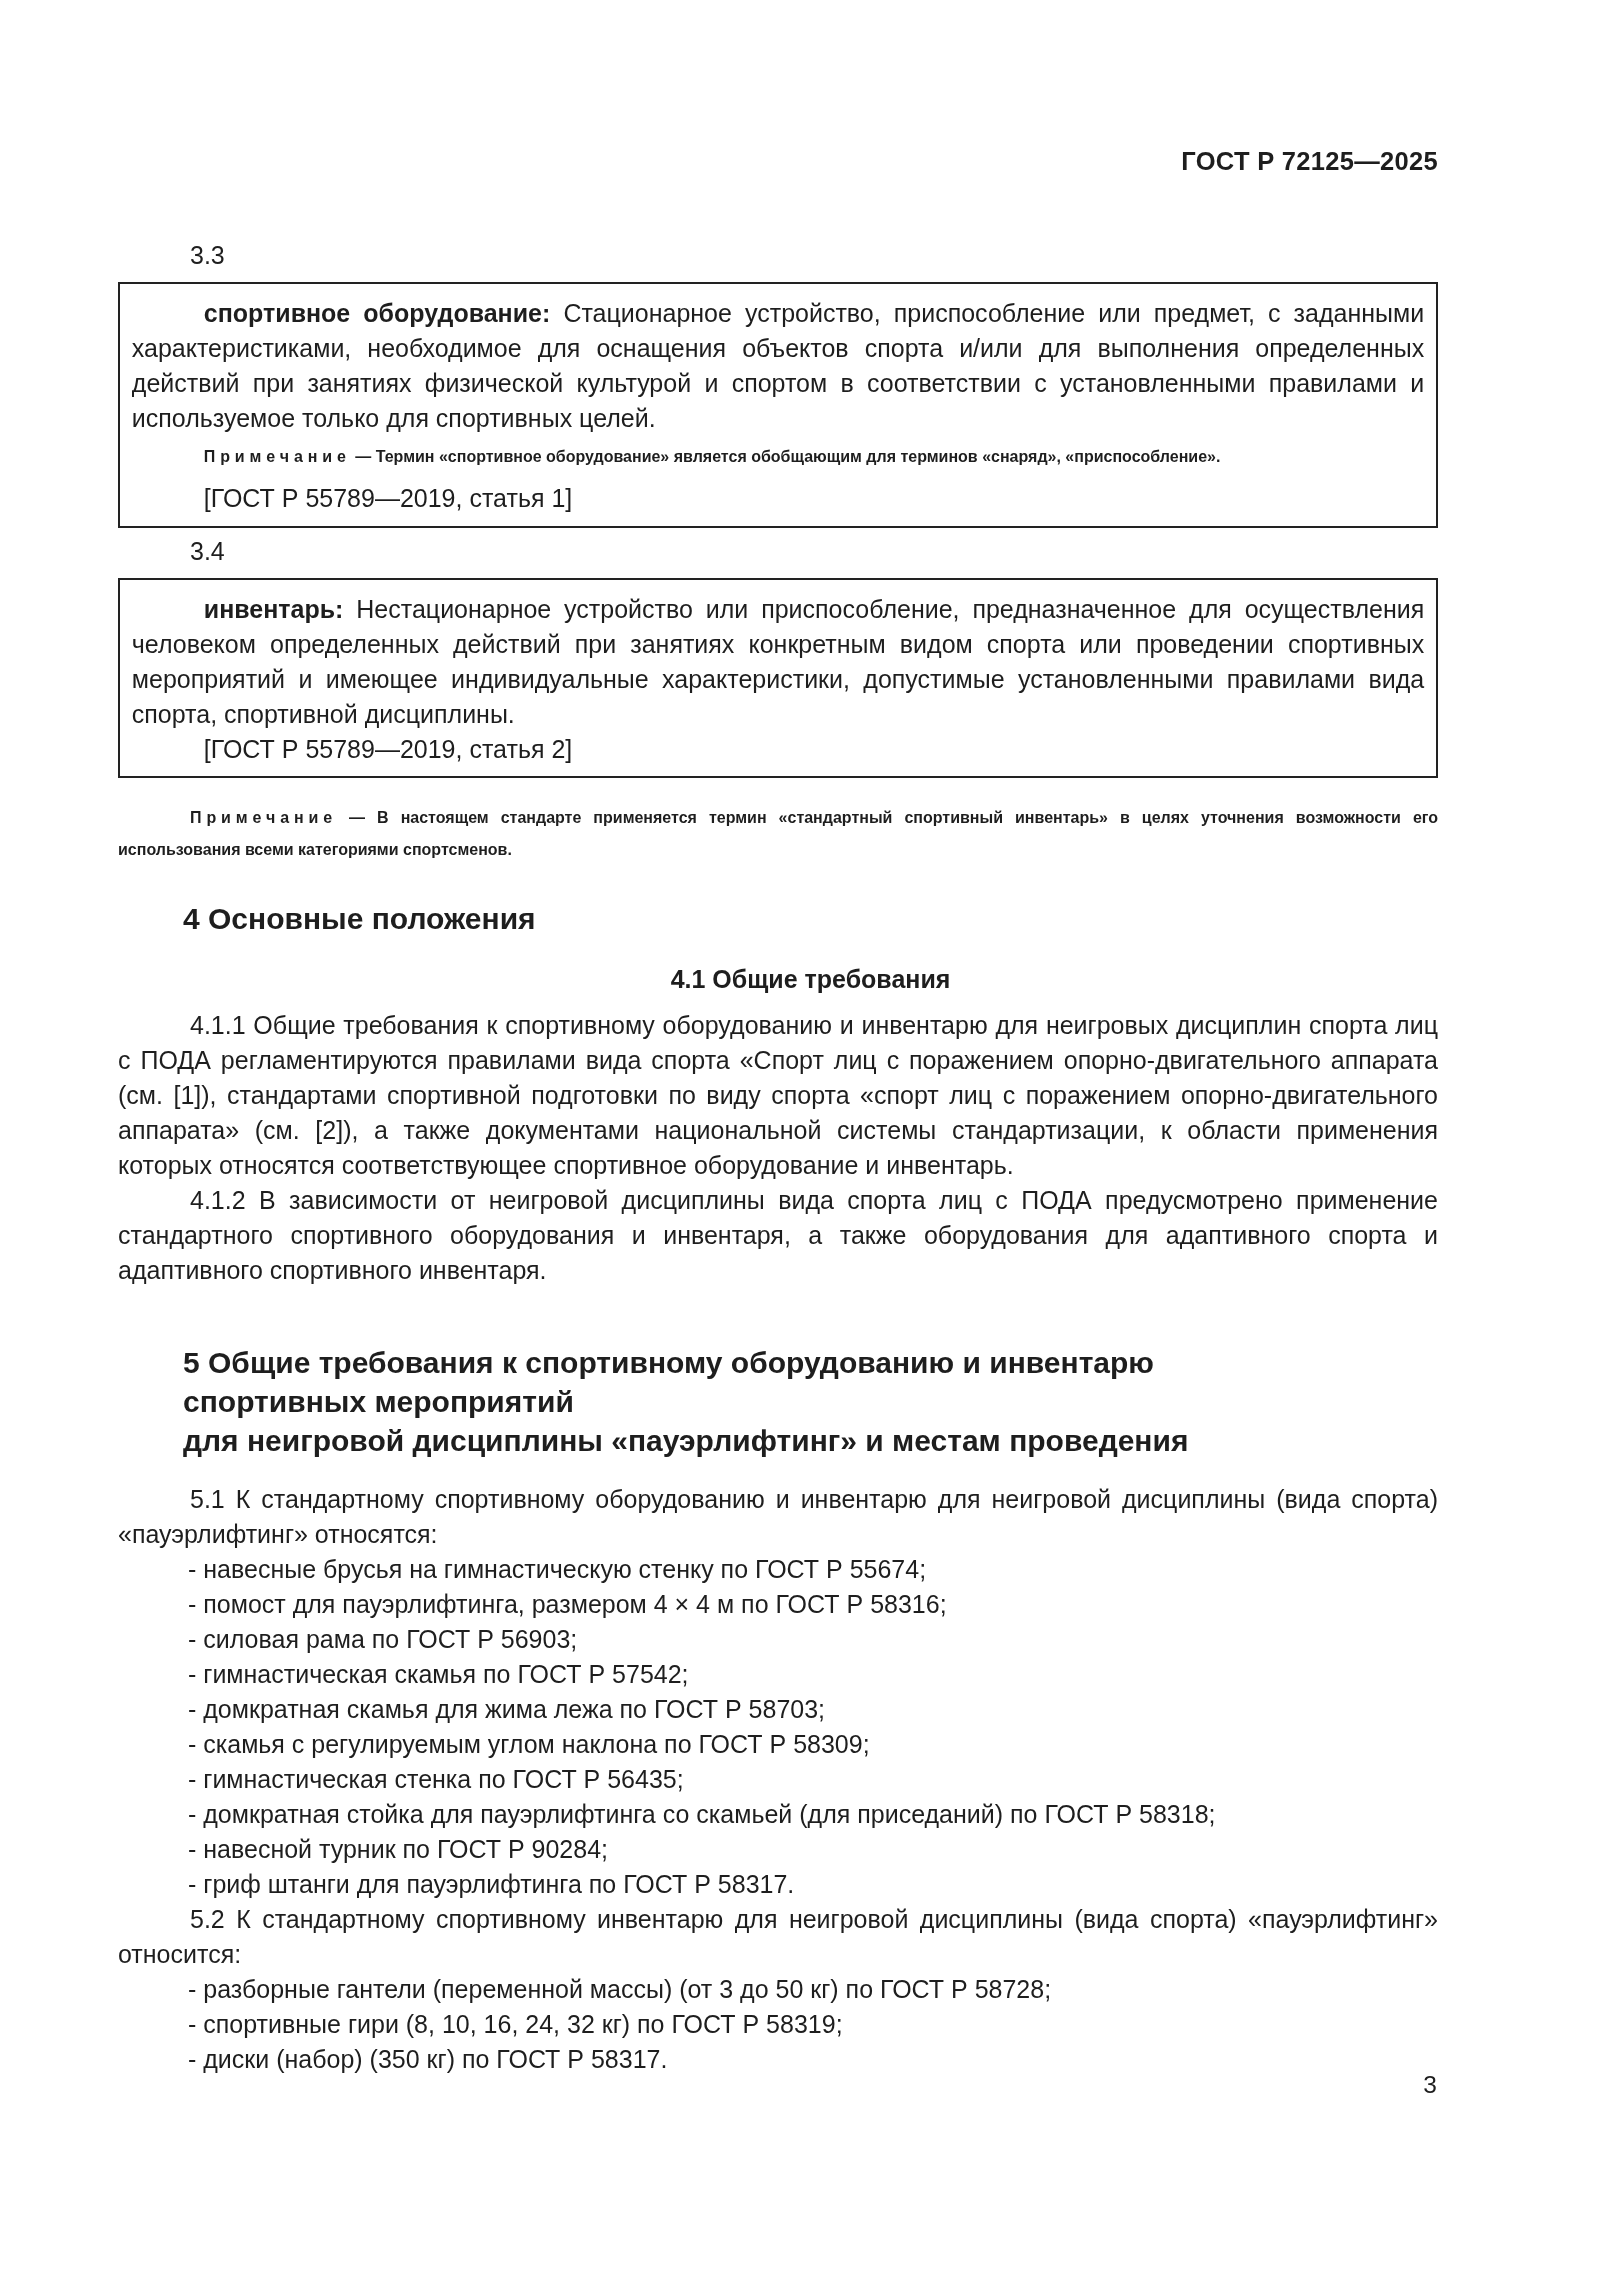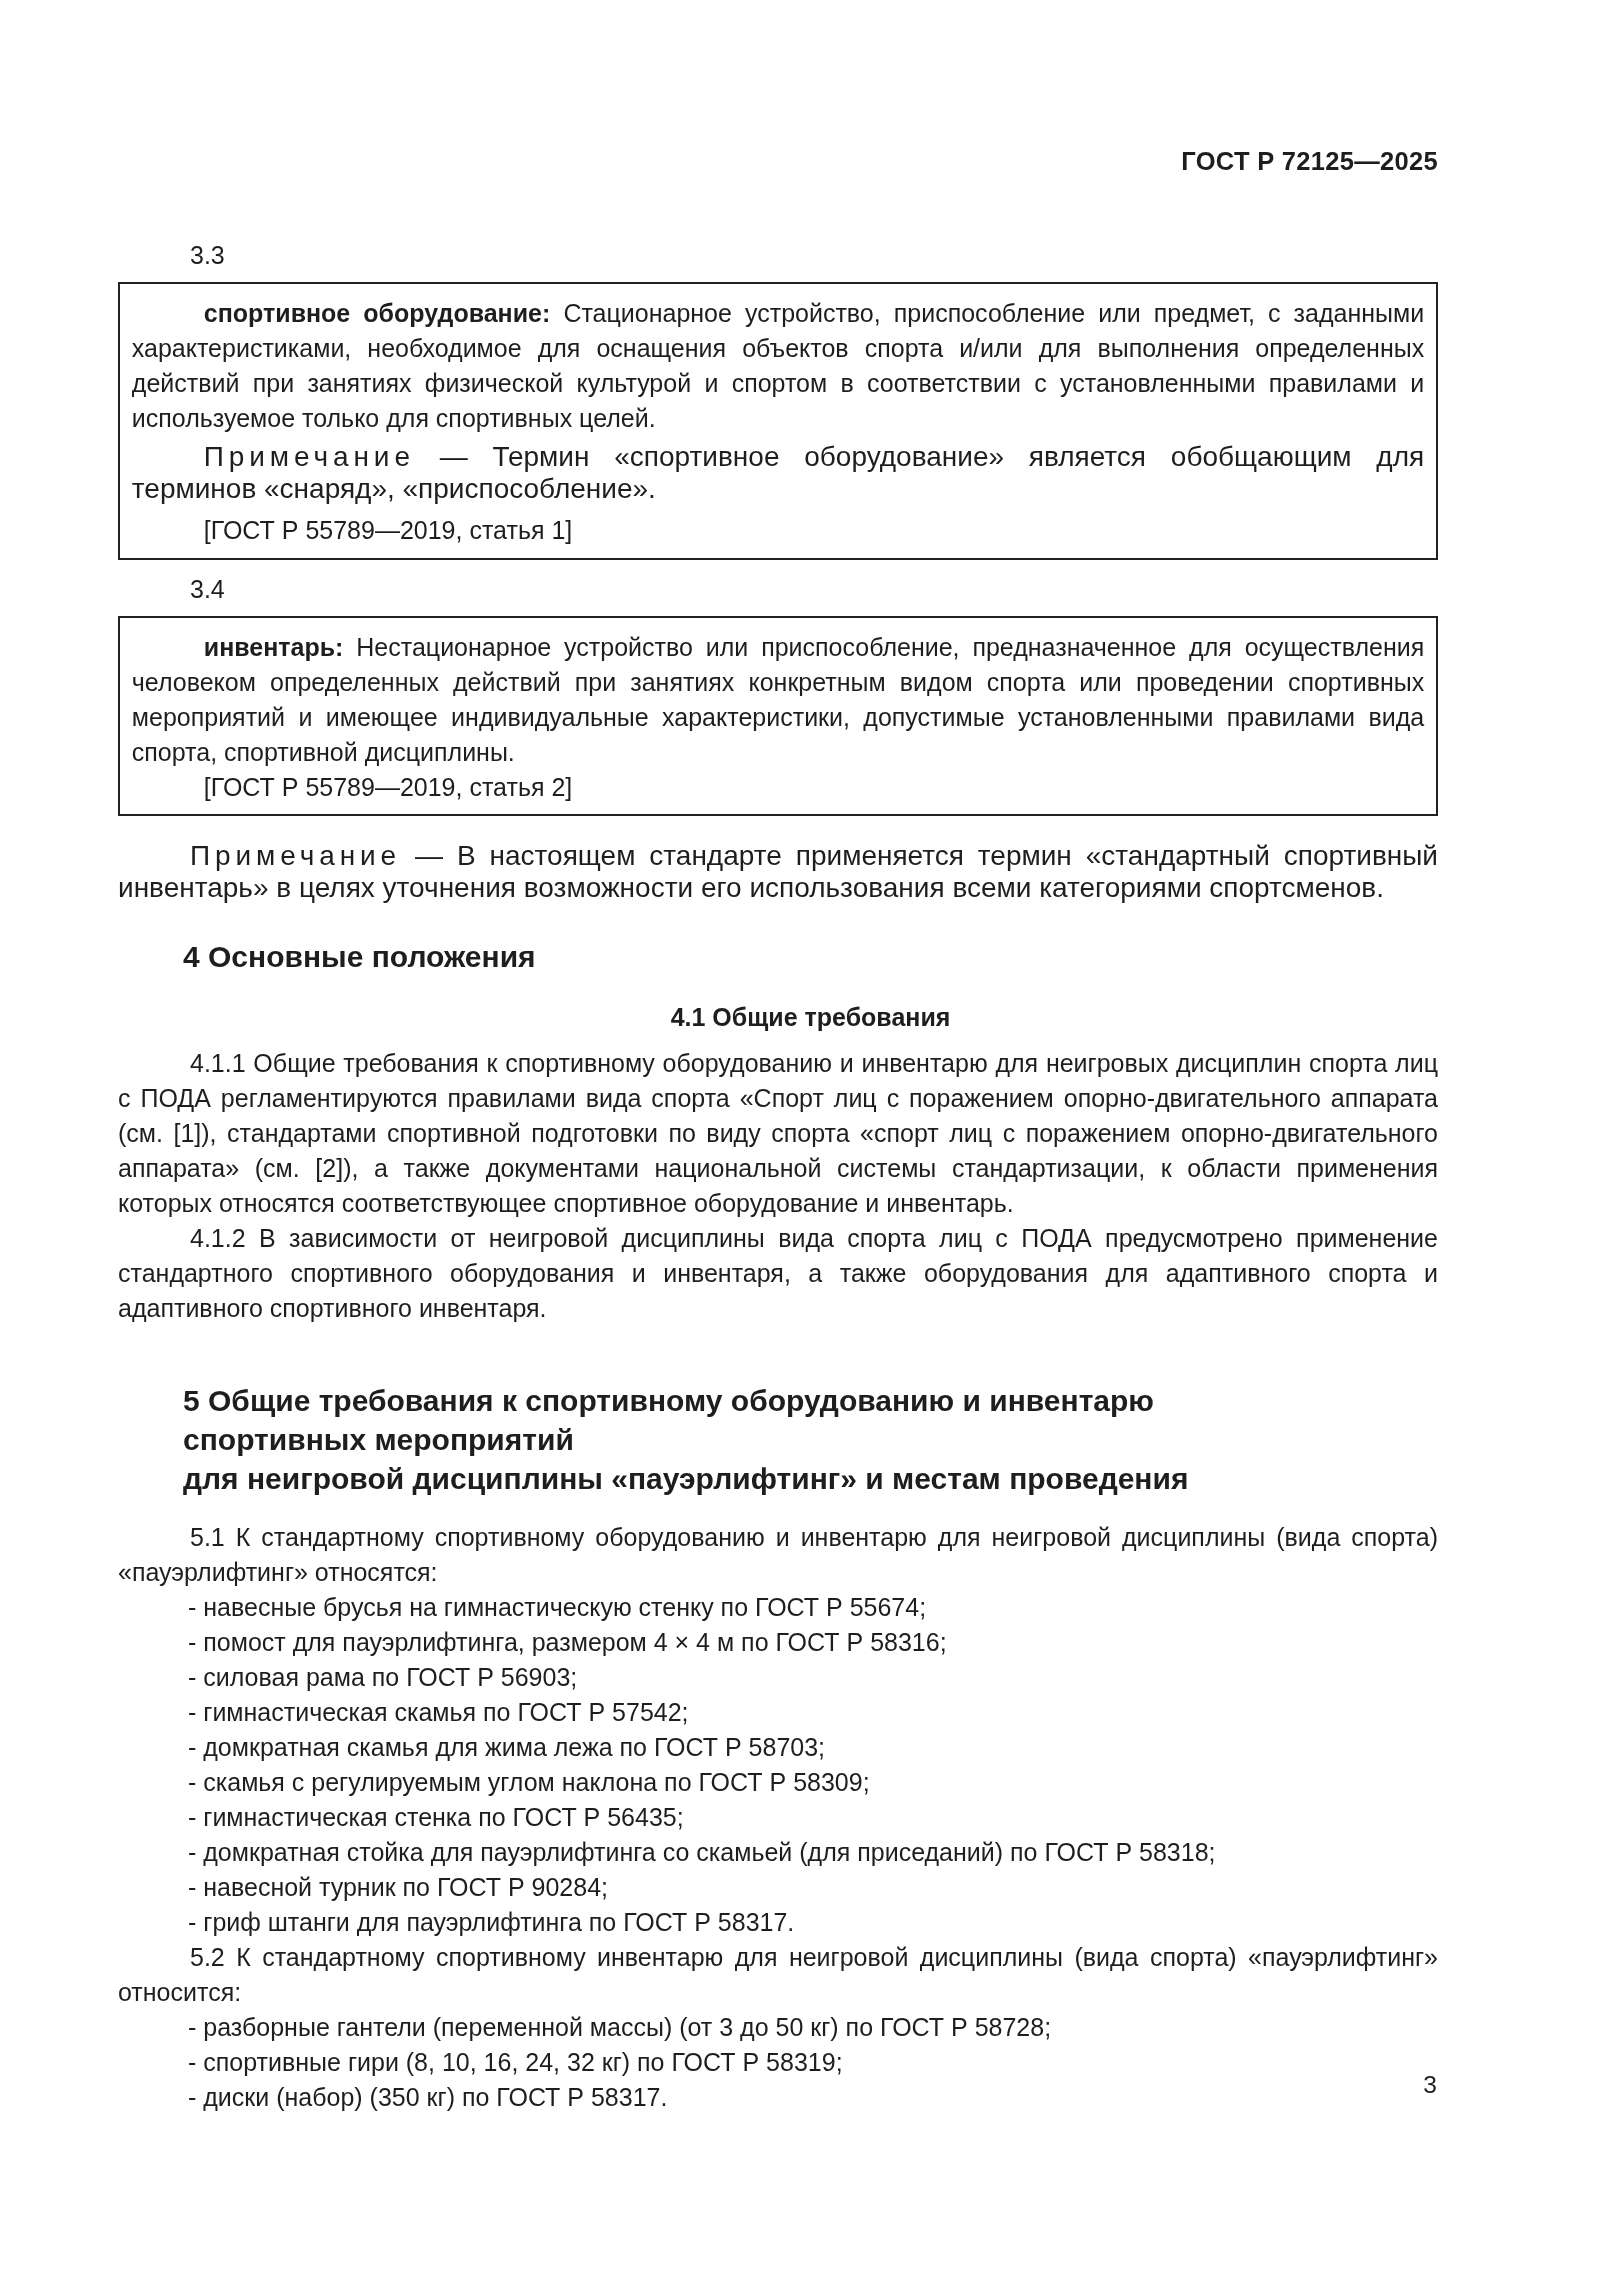--- a/index.html
+++ b/index.html
@@ -14,21 +14,21 @@
     .content {
       position: absolute; left: 118px; top: 238px; width: 1320px;
     }
     .text { font-size: 25px; line-height: 35px; text-align: justify; }
     .indent { text-indent: 72px; }
     .term-num { font-size: 25px; margin-left: 72px; line-height: 34px; }
     .term-box {
       border: 2.9px solid #222; padding: 11.8px 11.8px 9.8px 11.8px;
       margin-top: 9.8px;
     }
-    .note { font-size: 28px; line-height: 32px; text-align: justify; }
+    .note { font-size: 16px; line-height: 32px; text-align: justify; font-weight: bold; }
     .spaced { letter-spacing: 4.9px; }
     .src { margin-left: 72px; font-size: 25px; line-height: 35px; }
     .h1 { font-size: 30px; font-weight: bold; line-height: 39px; margin-left: 65px; }
     .h2 { font-size: 25px; font-weight: bold; margin-left: 65px; text-align: center; }
     .li { margin-left: 70px; font-size: 25px; line-height: 35px; }
     .page-number { position: absolute; right: 184px; top: 2071px; font-size: 24.5px; }
   </style>
 </head>
 <body>
 
@@ -36,21 +36,21 @@
 
 <div class="content">
 
   <div class="term-num">3.3</div>
   <div class="term-box">
     <div class="text indent"><b>спортивное оборудование:</b> <span>Стационарное устройство, приспособление или предмет, с заданными характеристиками, необходимое для оснащения объектов спорта и/или для выполнения определенных действий при занятиях физической культурой и спортом в соответствии с установленными правилами и используемое только для спортивных целей.</span></div>
     <div class="note indent" style="margin-top:5.9px"><span class="spaced">Примечание</span><span> — Термин «спортивное оборудование» является обобщающим для терминов «снаряд», «приспособление».</span></div>
     <div class="src" style="margin-top:7.8px">[ГОСТ Р 55789—2019, статья 1]</div>
   </div>
 
-  <div class="term-num" style="margin-top:12px">3.4</div>
+  <div class="term-num" style="margin-top:6px">3.4</div>
   <div class="term-box">
     <div class="text indent"><b>инвентарь:</b> <span>Нестационарное устройство или приспособление, предназначенное для осуществления человеком определенных действий при занятиях конкретным видом спорта или проведении спортивных мероприятий и имеющее индивидуальные характеристики, допустимые установленными правилами вида спорта, спортивной дисциплины.</span></div>
     <div class="src">[ГОСТ Р 55789—2019, статья 2]</div>
   </div>
 
   <div class="note indent" style="margin-top:23.5px"><span class="spaced">Примечание</span><span> — В настоящем стандарте применяется термин «стандартный спортивный инвентарь» в целях уточнения возможности его использования всеми категориями спортсменов.</span></div>
 
   <div class="h1" style="margin-top:33px">4  Основные положения</div>
   <div class="h2" style="margin-top:27.4px">4.1  Общие требования</div>
   <div class="text indent" style="margin-top:13.7px">4.1.1 Общие требования к спортивному оборудованию и инвентарю для неигровых дисциплин спорта лиц с ПОДА регламентируются правилами вида спорта «Спорт лиц с поражением опорно-двигательного аппарата (см. [1]), стандартами спортивной подготовки по виду спорта «спорт лиц с поражением опорно-двигательного аппарата» (см. [2]), а также документами национальной системы стандартизации, к области применения которых относятся соответствующее спортивное оборудование и инвентарь.</div>

